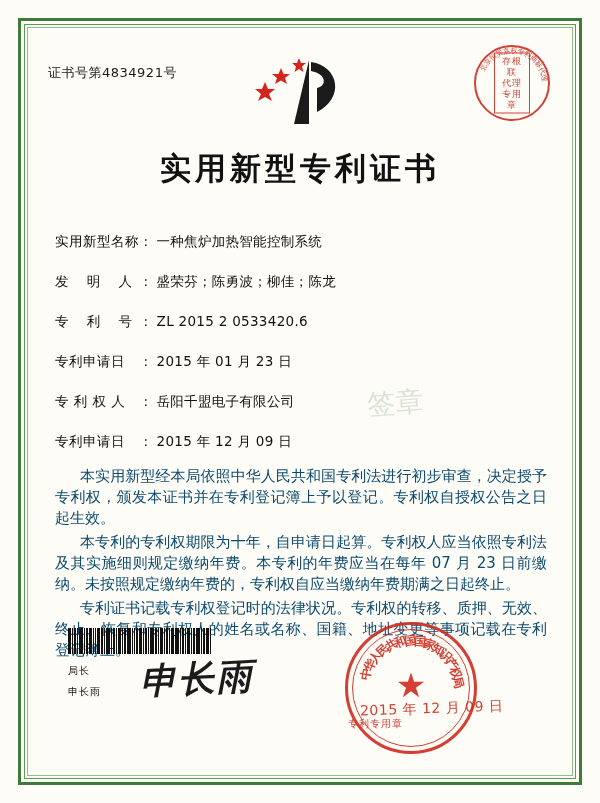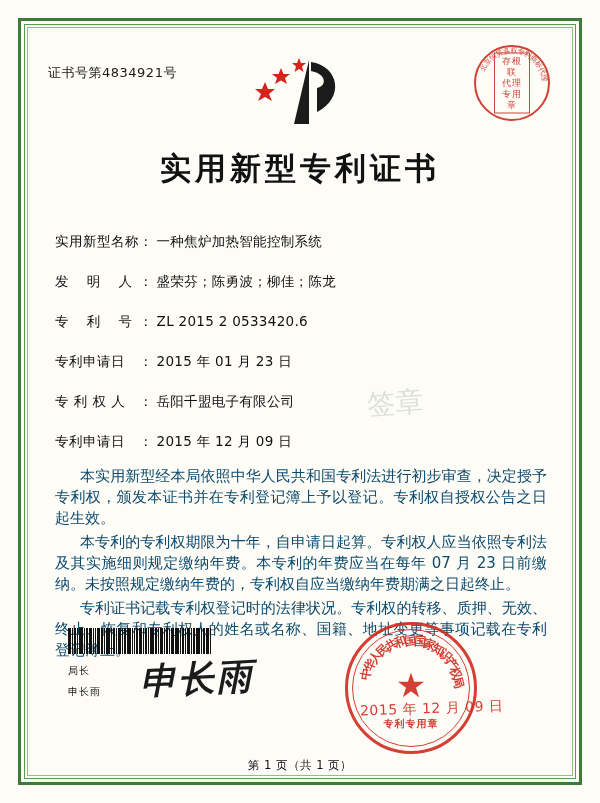--- a/index.html
+++ b/index.html
@@ -239,24 +239,22 @@
     transform: translate(-50%, -60%);
     font-size: 34px;
     line-height: 34px;
     color: #d02a1e;
   }
   .seal-bottom-text {
     position: absolute;
     left: 0;
     right: 0;
     bottom: 20px;
-    text-align: center;
     font-size: 10px;
     letter-spacing: 1px;
-    font-weight: bold;
   }
   .seal-date {
     position: absolute;
     left: 360px;
     top: 700px;
     color: #d02a1e;
     font-size: 14px;
     letter-spacing: 0.5px;
     transform: rotate(-2deg);
     opacity: 0.9;
@@ -389,14 +387,13 @@
       <span style="transform: rotate(40deg) translate(0,-55px) rotate(0deg);">识</span>
       <span style="transform: rotate(52deg) translate(0,-55px) rotate(0deg);">产</span>
       <span style="transform: rotate(64deg) translate(0,-55px) rotate(0deg);">权</span>
       <span style="transform: rotate(76deg) translate(0,-55px) rotate(0deg);">局</span>
     </div>
     <div class="seal-star">★</div>
     <div class="seal-bottom-text">专利专用章</div>
   </div>
   <div class="seal-date">2015 年 12 月 09 日</div>
 
-  <div class="page-footer">第 1 页（共 1 页）</div>
 </div>
 
 </body></html>

